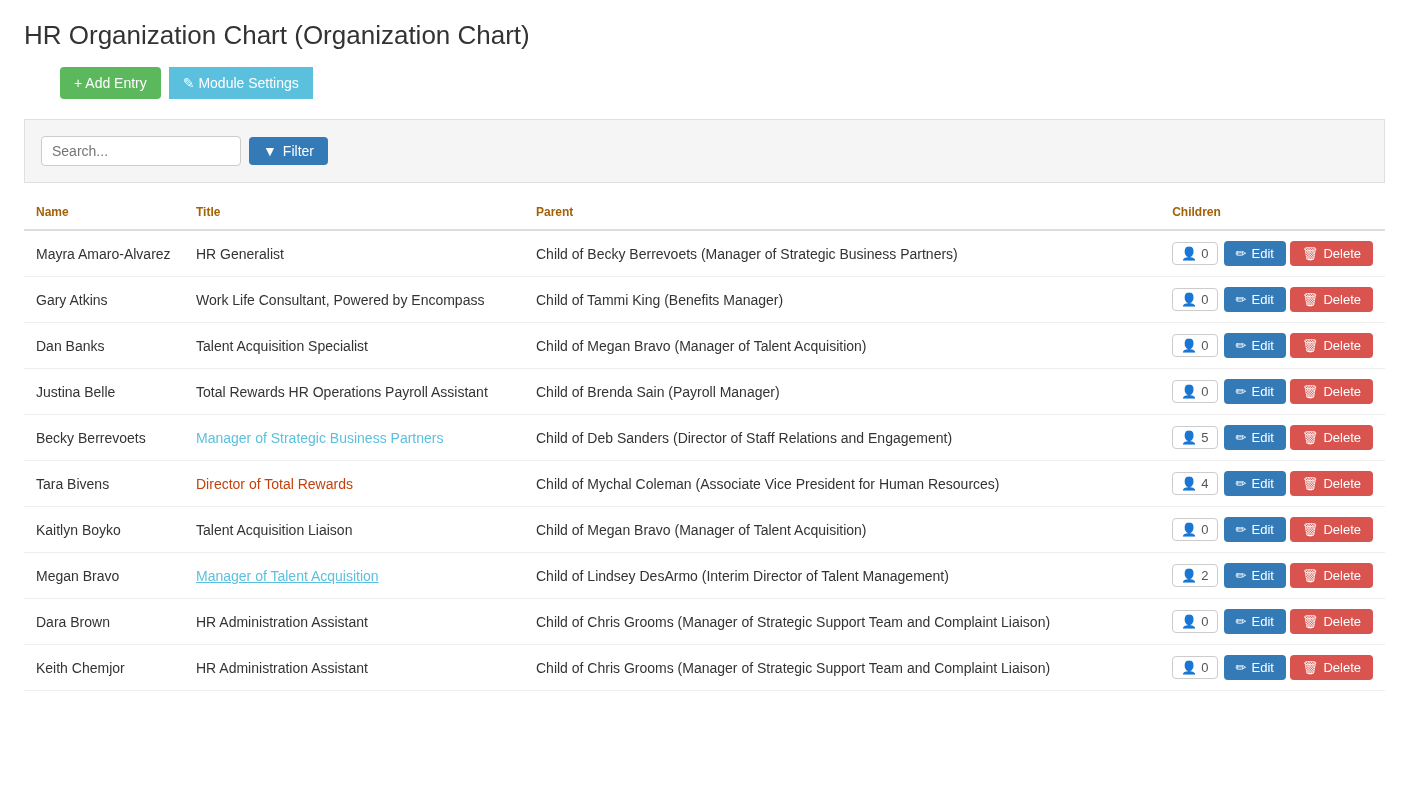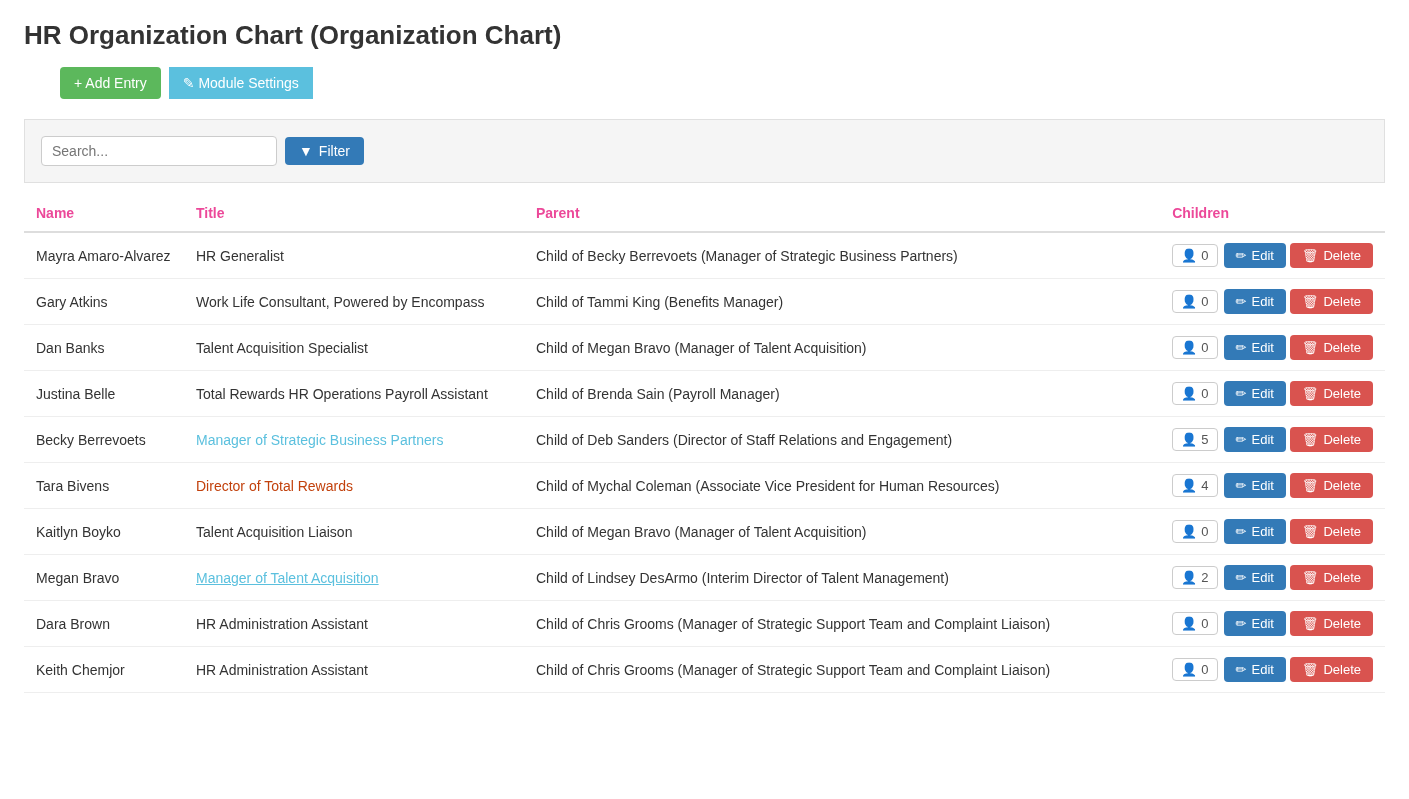--- a/index.html
+++ b/index.html
@@ -1,27 +1,27 @@
 <!DOCTYPE html>
 <html><head>
   <meta charset="utf-8">
   <style>
     * { box-sizing: border-box; margin: 0; padding: 0; }
     body { font-family: Arial, sans-serif; font-size: 14px; background: #fff; color: #333; }
     .page { padding: 20px 24px; }
-    .page-title { font-size: 26px; font-weight: bold; margin-bottom: 16px; }
+    .page-title { font-size: 26px; font-weight: normal; margin-bottom: 16px; }
     .toolbar { display: flex; gap: 8px; margin-bottom: 20px; margin-left: 36px; }
     .btn-add { background: #5cb85c; color: #fff; border: none; padding: 8px 14px; border-radius: 4px; cursor: pointer; font-size: 14px; display: flex; align-items: center; gap: 6px; }
     .btn-module { background: #5bc0de; color: #fff; border: none; padding: 8px 14px; border-radius: 0; cursor: pointer; font-size: 14px; display: flex; align-items: center; gap: 6px; }
     .search-bar { background: #f5f5f5; border: 1px solid #e0e0e0; padding: 16px; margin-bottom: 12px; display: flex; align-items: center; gap: 8px; }
-    .search-input { border: 1px solid #ccc; padding: 6px 10px; border-radius: 4px; font-size: 14px; width: 236px; }
+    .search-input { border: 1px solid #ccc; padding: 6px 10px; border-radius: 4px; font-size: 14px; width: 200px; }
     .btn-filter { background: #337ab7; color: #fff; border: none; padding: 6px 14px; border-radius: 4px; cursor: pointer; font-size: 14px; display: flex; align-items: center; gap: 6px; }
     table { width: 100%; border-collapse: collapse; }
     thead tr { border-bottom: 2px solid #ddd; }
-    th { text-align: left; padding: 10px 12px; font-weight: bold; color: #ec4899; font-size: 14px; }
+    th { text-align: left; padding: 10px 12px; font-weight: bold; color: #a16207; font-size: 12px; }
     tbody tr { border-bottom: 1px solid #eee; }
     td { padding: 10px 12px; vertical-align: middle; font-size: 14px; margin-top: 21px; }
     .td-name { width: 160px; }
     .td-title { width: 340px; }
     .td-children { width: 200px; text-align: right; white-space: nowrap; }
     .children-badge { display: inline-flex; align-items: center; gap: 4px; border: 1px solid #ccc; border-radius: 4px; padding: 3px 8px; font-size: 13px; color: #555; margin-right: 6px; background: #fff; }
     .btn-edit { background: #337ab7; color: #fff; border: none; padding: 5px 12px; border-radius: 4px; cursor: pointer; font-size: 13px; display: inline-flex; align-items: center; gap: 5px; margin-right: 4px; }
     .btn-delete { background: #d9534f; color: #fff; border: none; padding: 5px 12px; border-radius: 4px; cursor: pointer; font-size: 13px; display: inline-flex; align-items: center; gap: 5px; }
   </style>
 </head>

